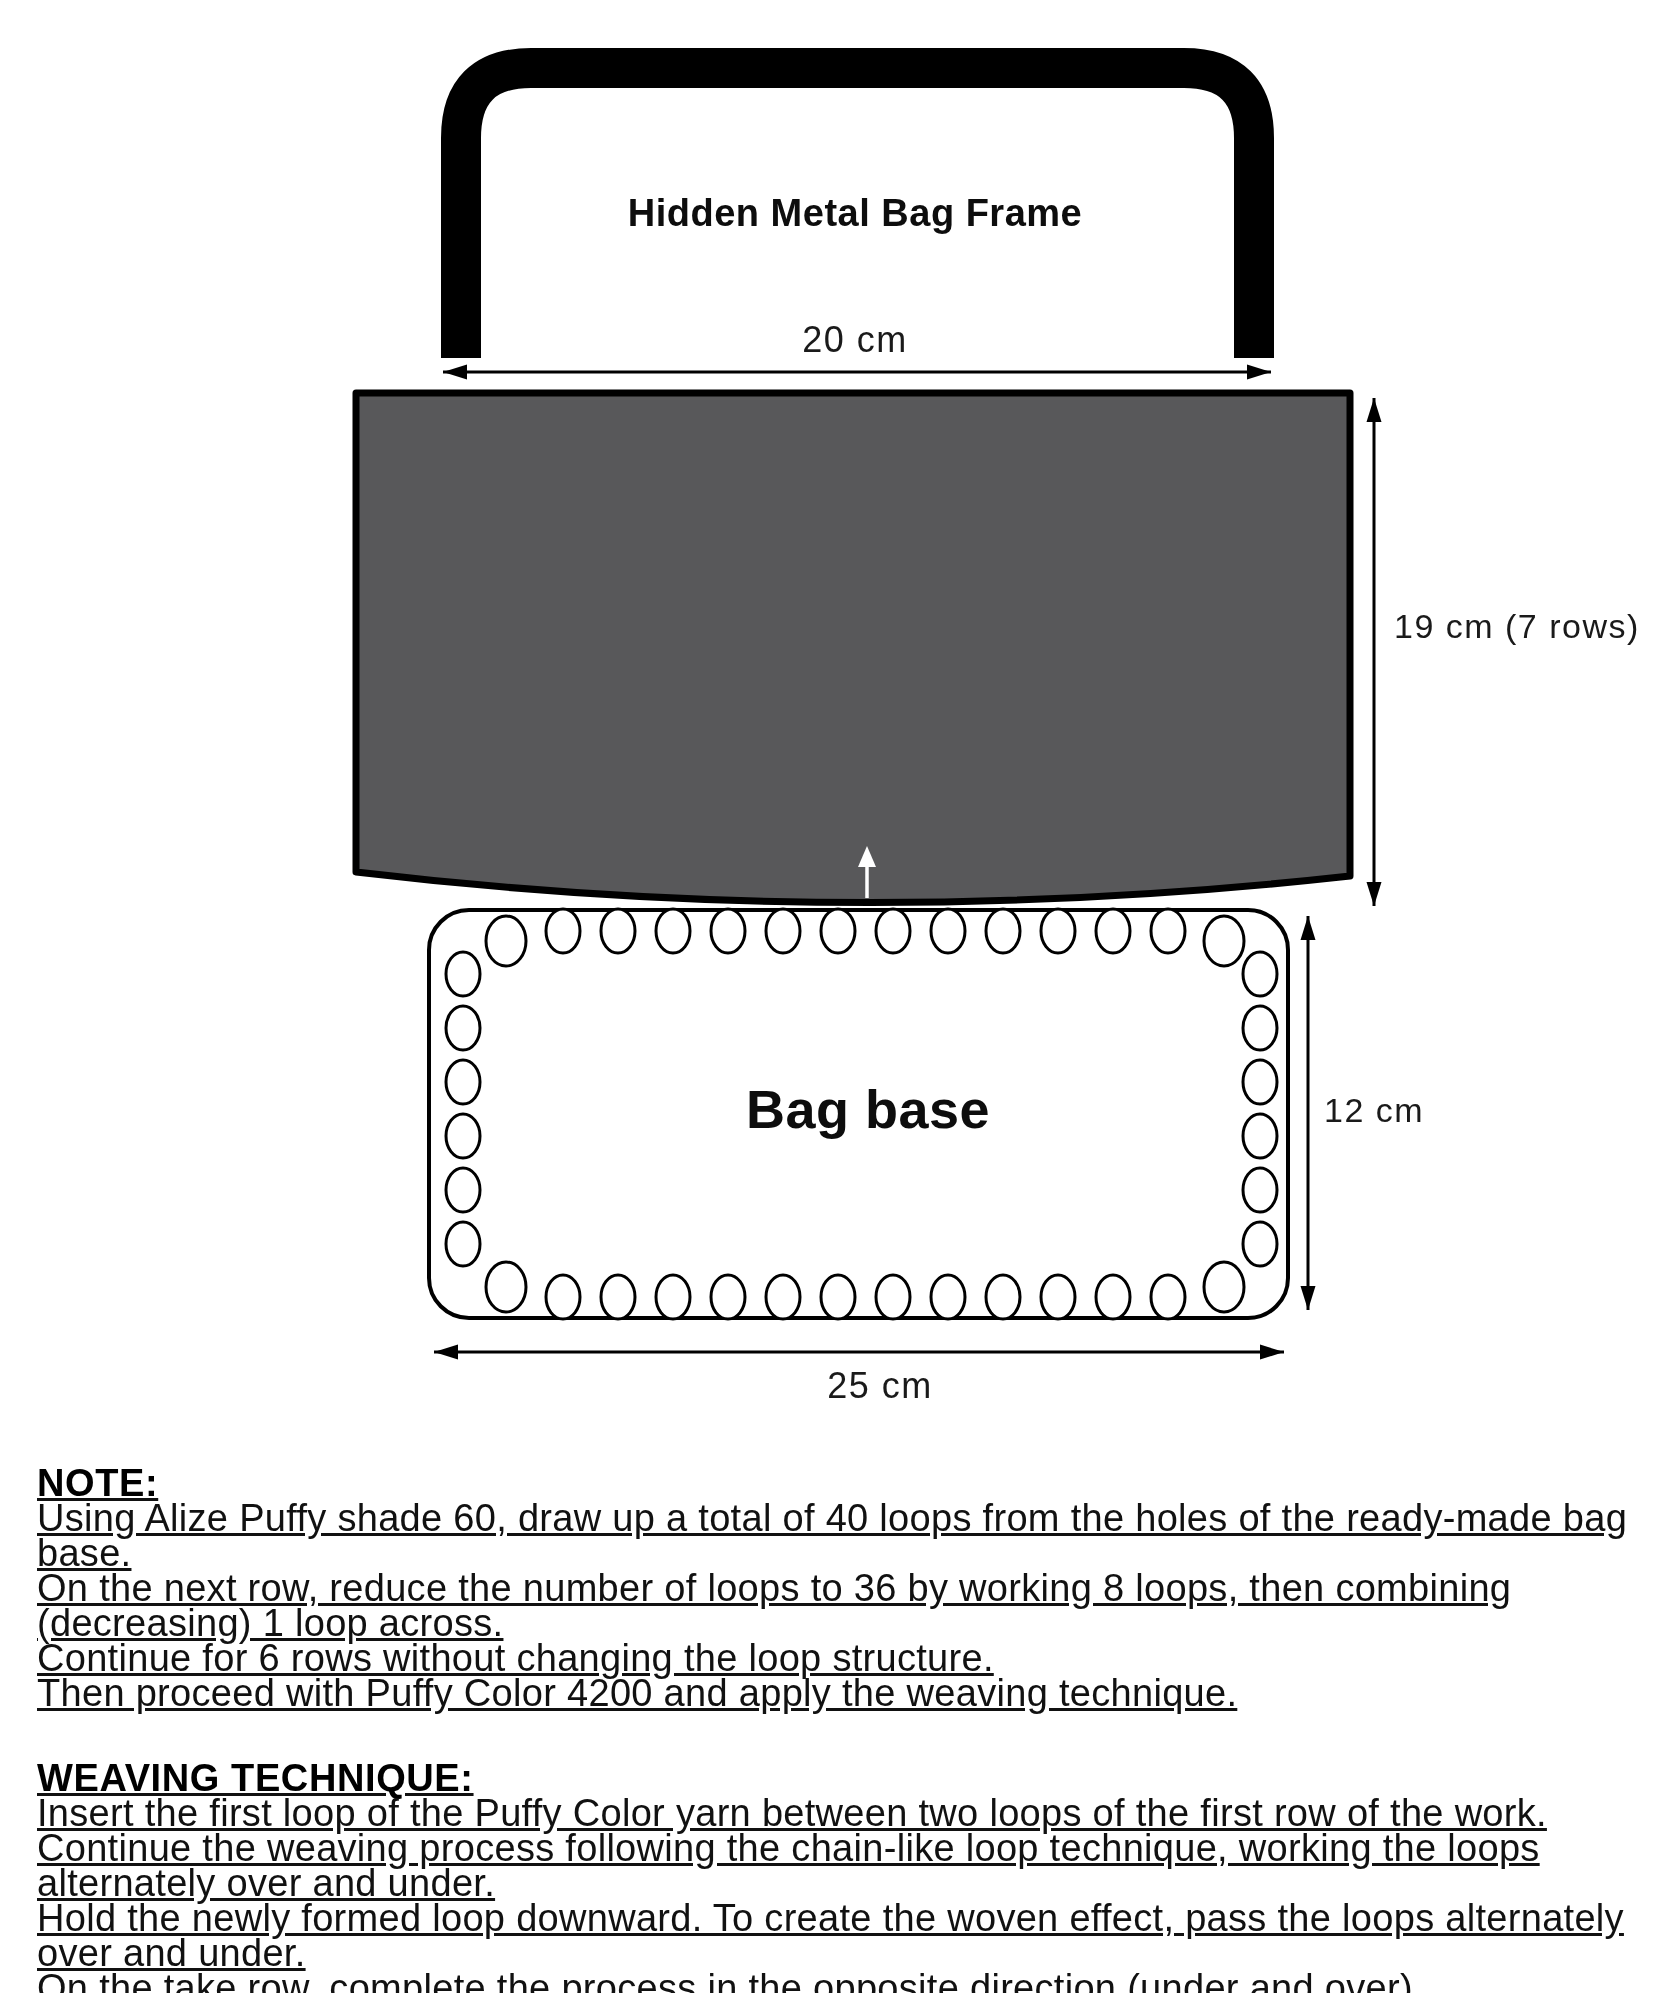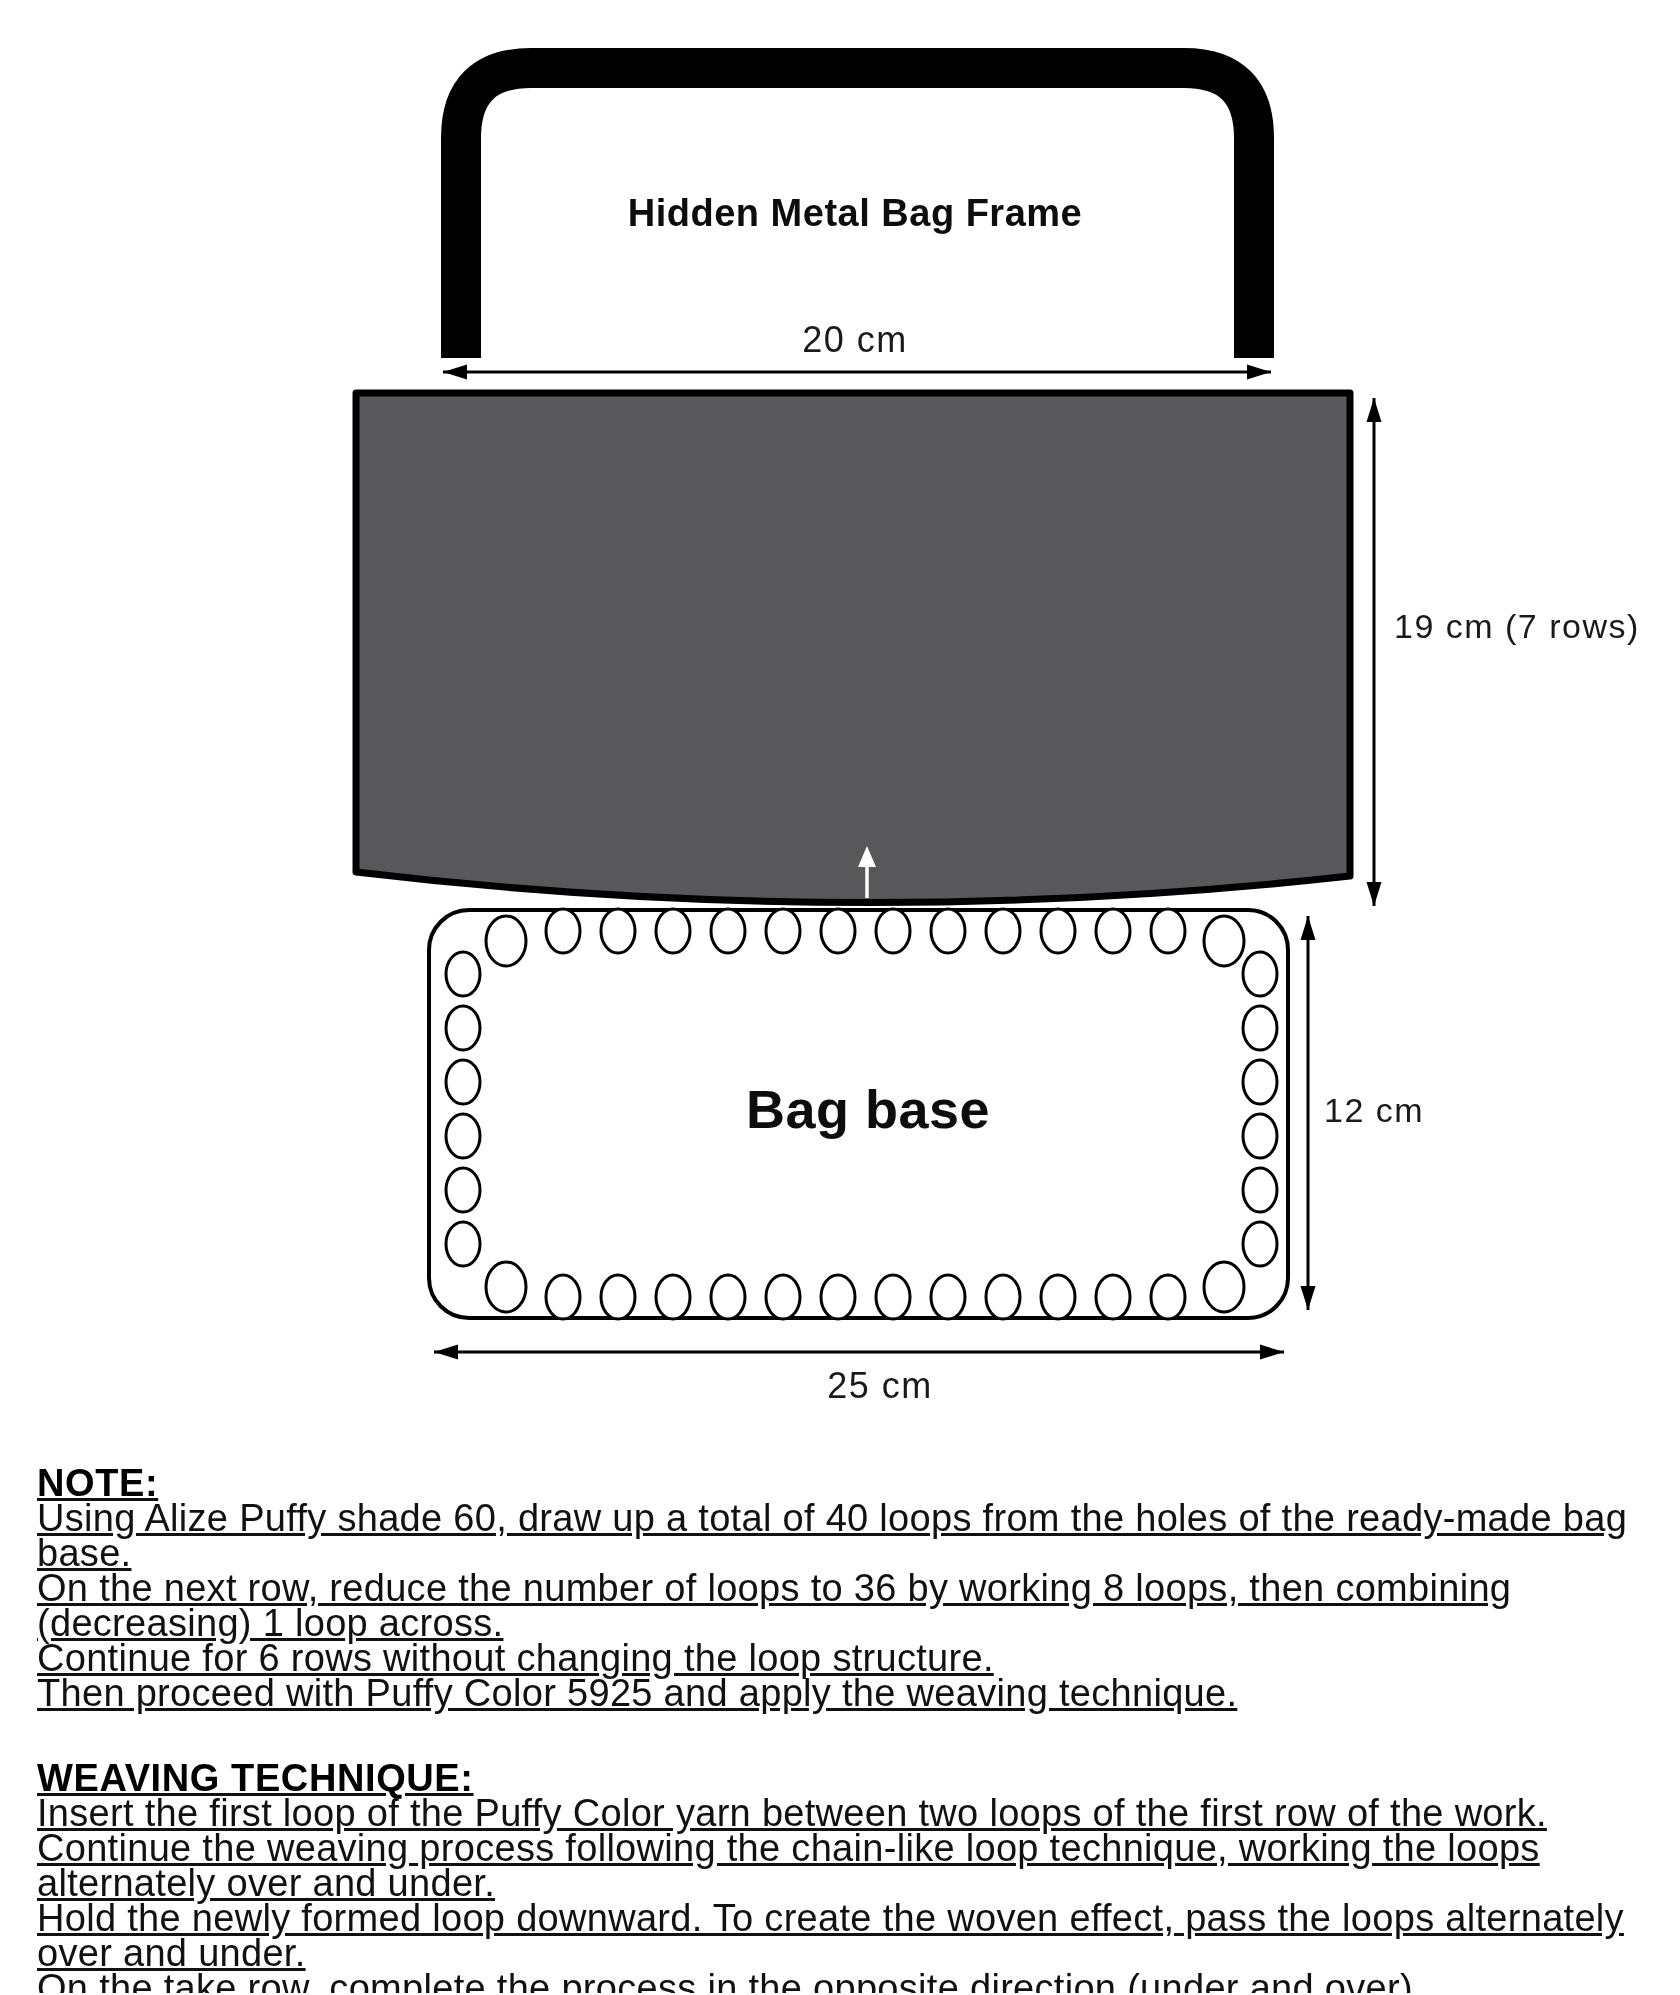--- a/index.html
+++ b/index.html
@@ -129,21 +129,21 @@
     <line x1="434" y1="1352" x2="1284" y2="1352" stroke="#000" stroke-width="3" marker-start="url(#arrowhead)" marker-end="url(#arrowhead)"></line>
     <text class="svg-label dim-label" x="880" y="1398" font-size="36" text-anchor="middle">25 cm</text>
   </svg>
 
   <div class="notes">
     <div class="section">
       <p class="heading">NOTE:</p>
       <p>Using Alize Puffy shade 60, draw up a total of 40 loops from the holes of the ready-made bag base.</p>
       <p>On the next row, reduce the number of loops to 36 by working 8 loops, then combining (decreasing) 1 loop across.</p>
       <p>Continue for 6 rows without changing the loop structure.</p>
-      <p>Then proceed with Puffy Color 5925 and apply the weaving technique.</p>
+      <p>Then proceed with Puffy Color 4200 and apply the weaving technique.</p>
     </div>
     <div class="section">
       <p class="heading">WEAVING TECHNIQUE:</p>
       <p>Insert the first loop of the Puffy Color yarn between two loops of the first row of the work.</p>
       <p>Continue the weaving process following the chain-like loop technique, working the loops alternately over and under.</p>
       <p>Hold the newly formed loop downward. To create the woven effect, pass the loops alternately over and under.</p>
       <p>On the take row, complete the process in the opposite direction (under and over).</p>
       <p>Work 2 weaving passes for each row.</p>
     </div>
   </div>

